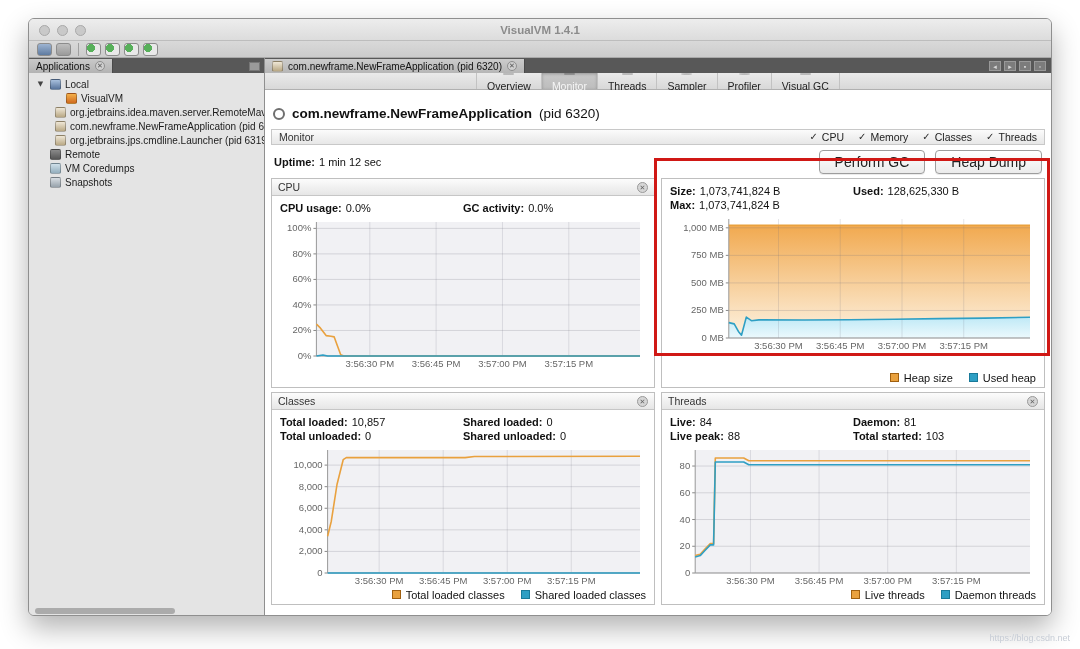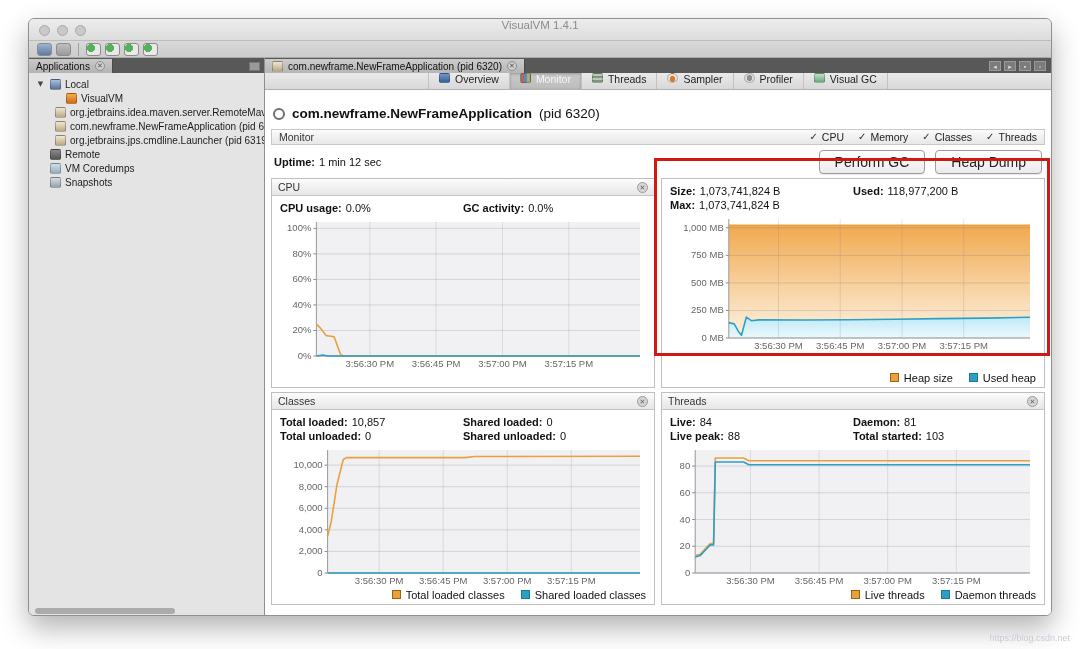--- a/index.html
+++ b/index.html
@@ -5,21 +5,21 @@
   * { box-sizing: border-box; margin: 0; padding: 0; }
   html,body { width:1080px; height:649px; overflow:hidden; background:#fff;
     font-family:"Liberation Sans","DejaVu Sans",sans-serif; }
   .page { position:relative; width:1080px; height:649px; background:#fff; }
 
   
   .window { position:absolute; left:28px; top:18px; width:1024px; height:598px;
     border:1px solid #8f8f8f; border-radius:6px; overflow:hidden; background:#ececec;
     box-shadow:0 12px 28px rgba(0,0,0,.30); display:flex; flex-direction:column; }
   .titlebar { height:22px; background:linear-gradient(#ededed,#dcdcdc); border-bottom:1px solid #bdbdbd;
-    position:relative; display:flex; align-items:flex-start; }
+    position:relative; display:flex; align-items:center;font-weight:bold; }
   .traffic { position:absolute; left:10px; top:0; height:22px; display:flex; align-items:center; gap:7px; }
   .tl { width:11px; height:11px; border-radius:50%; background:#c9c9c9; border:1px solid #a9a9a9; }
   .wtitle { flex:1; text-align:center; font-size:11.5px; color:#8b8b8b; }
 
   .toolbar { height:17px; background:linear-gradient(#d9d9d9,#cccccc); border-bottom:1px solid #a9a9a9;
     display:flex; align-items:center; gap:4px; padding:0 8px; }
   .tbicon { width:15px; height:13px; border-radius:3px; border:1px solid #8c8c8c;
     background:linear-gradient(#c9c9c9,#a8a8a8); }
   .tbicon.new-window-icon { background:linear-gradient(#9db4d2,#5f7ba0); }
   .tbicon.save-icon { background:linear-gradient(#bfbfbf,#9a9a9a); }
@@ -57,22 +57,22 @@
   .main { flex:1; display:flex; flex-direction:column; min-width:0; background:#fff; }
   .docstrip { height:15px; background:#585858; display:flex; align-items:flex-end; }
   .doctab { background:linear-gradient(#cccccc,#b6b6b6); height:14px; display:flex; align-items:center;
     gap:5px; padding:0 7px; font-size:10px; color:#111; border-right:1px solid #494949; }
   .stripbtns { margin-left:auto; display:flex; gap:3px; margin-right:5px; margin-bottom:2px; }
   .stripbtn { width:12px; height:10px; background:#7c7c7c; border:1px solid #999; color:#d8d8d8;
     font-size:7px; line-height:9px; text-align:center; }
 
   .subtabs { height:17px; background:linear-gradient(#eaeaea,#d8d8d8); border-bottom:1px solid #b0b0b0;
     display:flex; justify-content:center; align-items:stretch; }
-  .subtab { display:flex; gap:5px; padding:0 10px; font-size:10.5px; color:#222;
-    border-right:1px solid #c2c2c2; }
+  .subtab { display:flex; align-items:center; gap:5px; padding:0 10px; font-size:10.5px; color:#222;
+    border-right:1px solid #c2c2c2;flex-direction:column; }
   .subtab:first-child { border-left:1px solid #c2c2c2; }
   .subtab.sel { background:linear-gradient(#c9c9c9,#bdbdbd); box-shadow:inset 0 1px 3px rgba(0,0,0,.25); color:#f6f6f6; }
   .stico { width:11px; height:10px; border-radius:2px; border:1px solid rgba(0,0,0,.2); }
   .overview-icon { background:linear-gradient(#6f97c9,#3a5f97); }
   .monitor-icon { background:linear-gradient(90deg,#d25a4a 0 3px,#4a90c9 3px 6px,#d2a34a 6px 8px,#4ac9b8 8px 11px); }
   .threads-icon { background:repeating-linear-gradient(#b9c9b9 0 2px,#7d967d 2px 4px); }
   .sampler-icon { background:radial-gradient(circle at 50% 60%, #d97b2e 0 3px, #e9e3da 3px); border-radius:50%; }
   .profiler-icon { background:radial-gradient(circle at 50% 50%, #8f8f8f 0 3px, #dcdcdc 3px); border-radius:50%; }
   .visualgc-icon { background:linear-gradient(#bfe0c8,#6aa87a); }
 
@@ -338,21 +338,21 @@
             </div>
 
             <div class="panel">
               <div class="pbody">
                 <div class="stats">
                     <div class="stats-col c0">
                       <div class="stat"><b>Size:</b><span>1,073,741,824 B</span></div>
                       <div class="stat"><b>Max:</b><span>1,073,741,824 B</span></div>
                     </div>
                     <div class="stats-col c1">
-                      <div class="stat"><b>Used:</b><span>118,977,200 B</span></div>
+                      <div class="stat"><b>Used:</b><span>128,625,330 B</span></div>
                     </div>
                   </div>
                 <div class="chart">
                     <svg width="366" height="137">
                       <rect x="58.8" y="4" width="301.2" height="119" fill="#ffffff"></rect>
                       <defs>
                         <linearGradient id="heapg0" x1="0" y1="0" x2="0" y2="1">
                           <stop offset="0%" stop-color="#f1a94f"></stop>
                           <stop offset="100%" stop-color="#fdf3e3"></stop>
                         </linearGradient>

